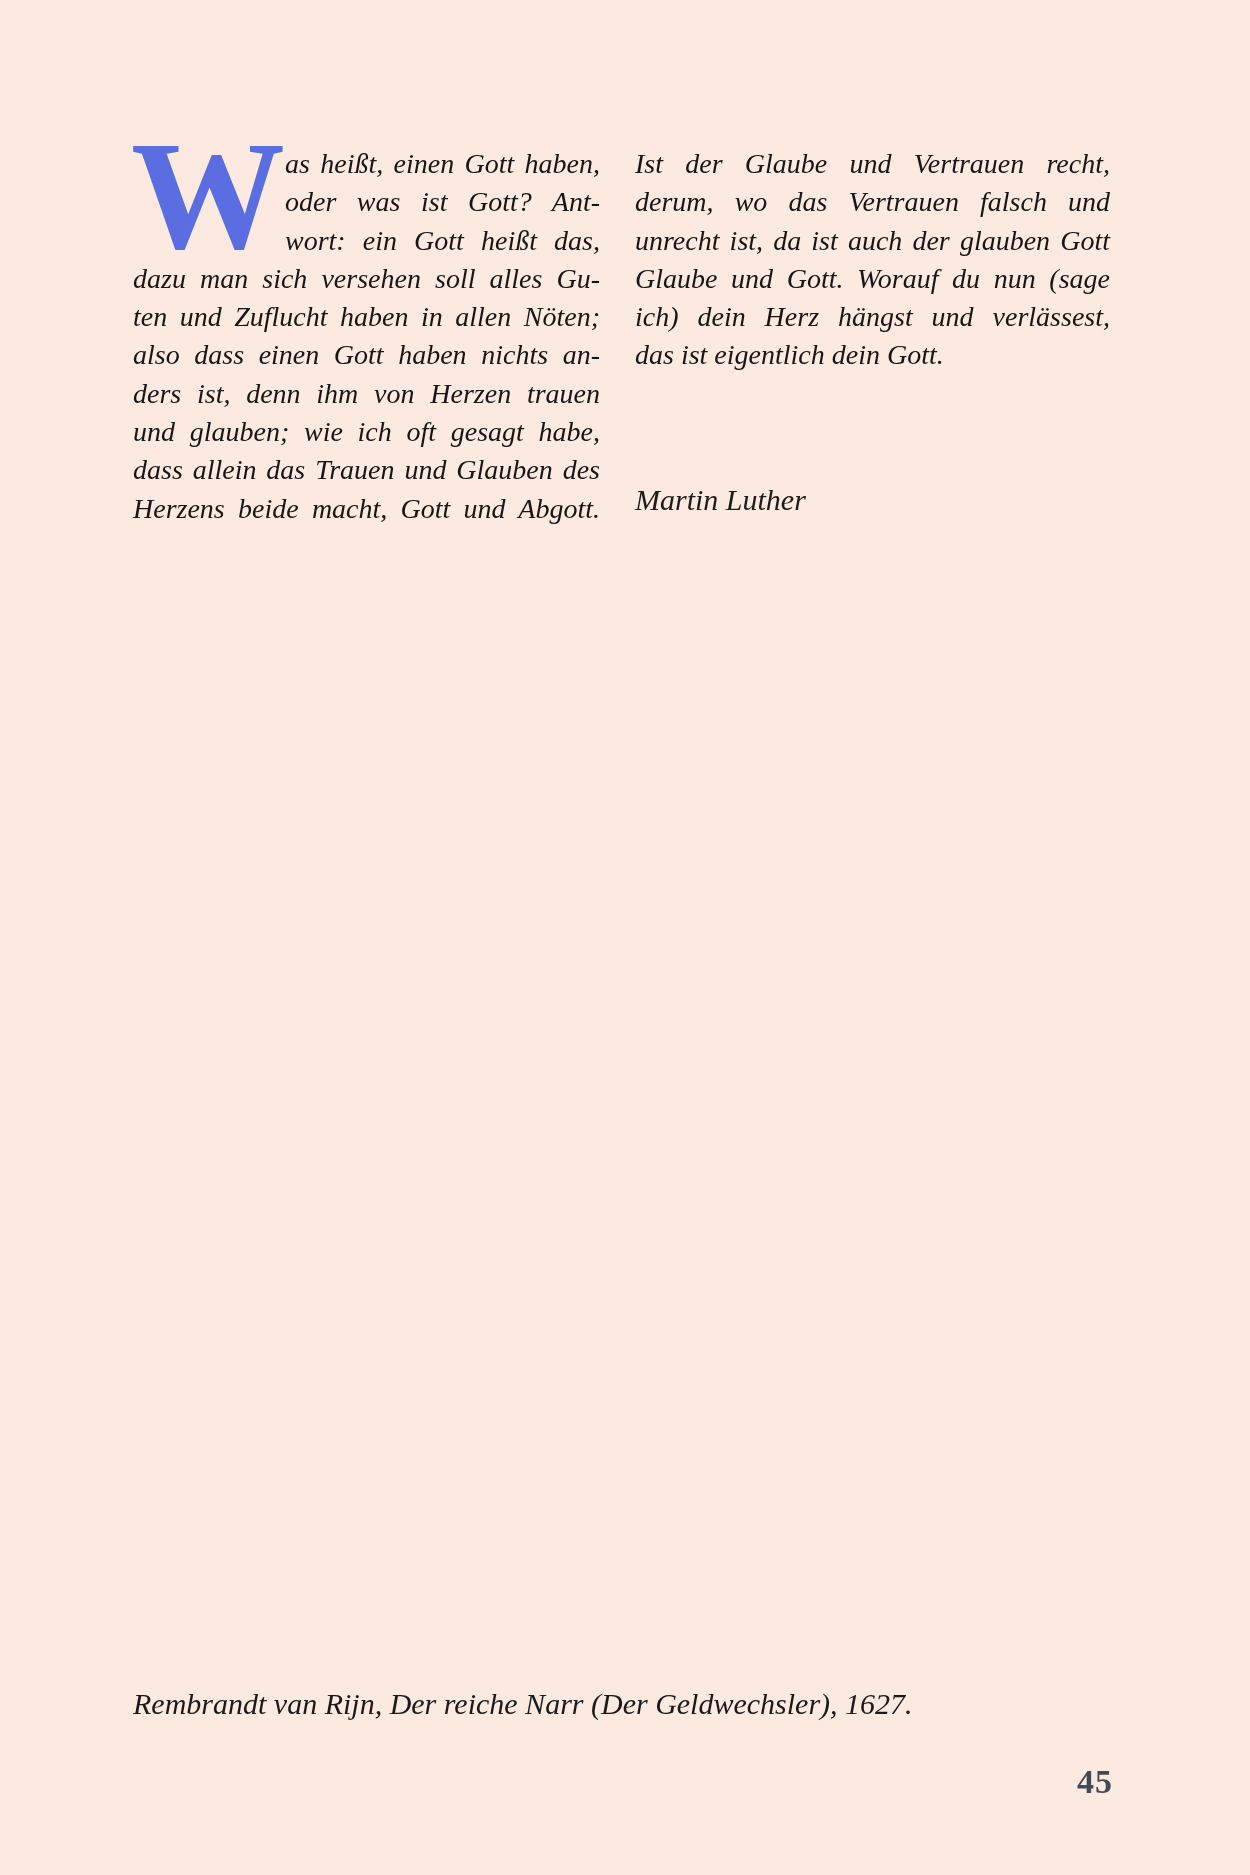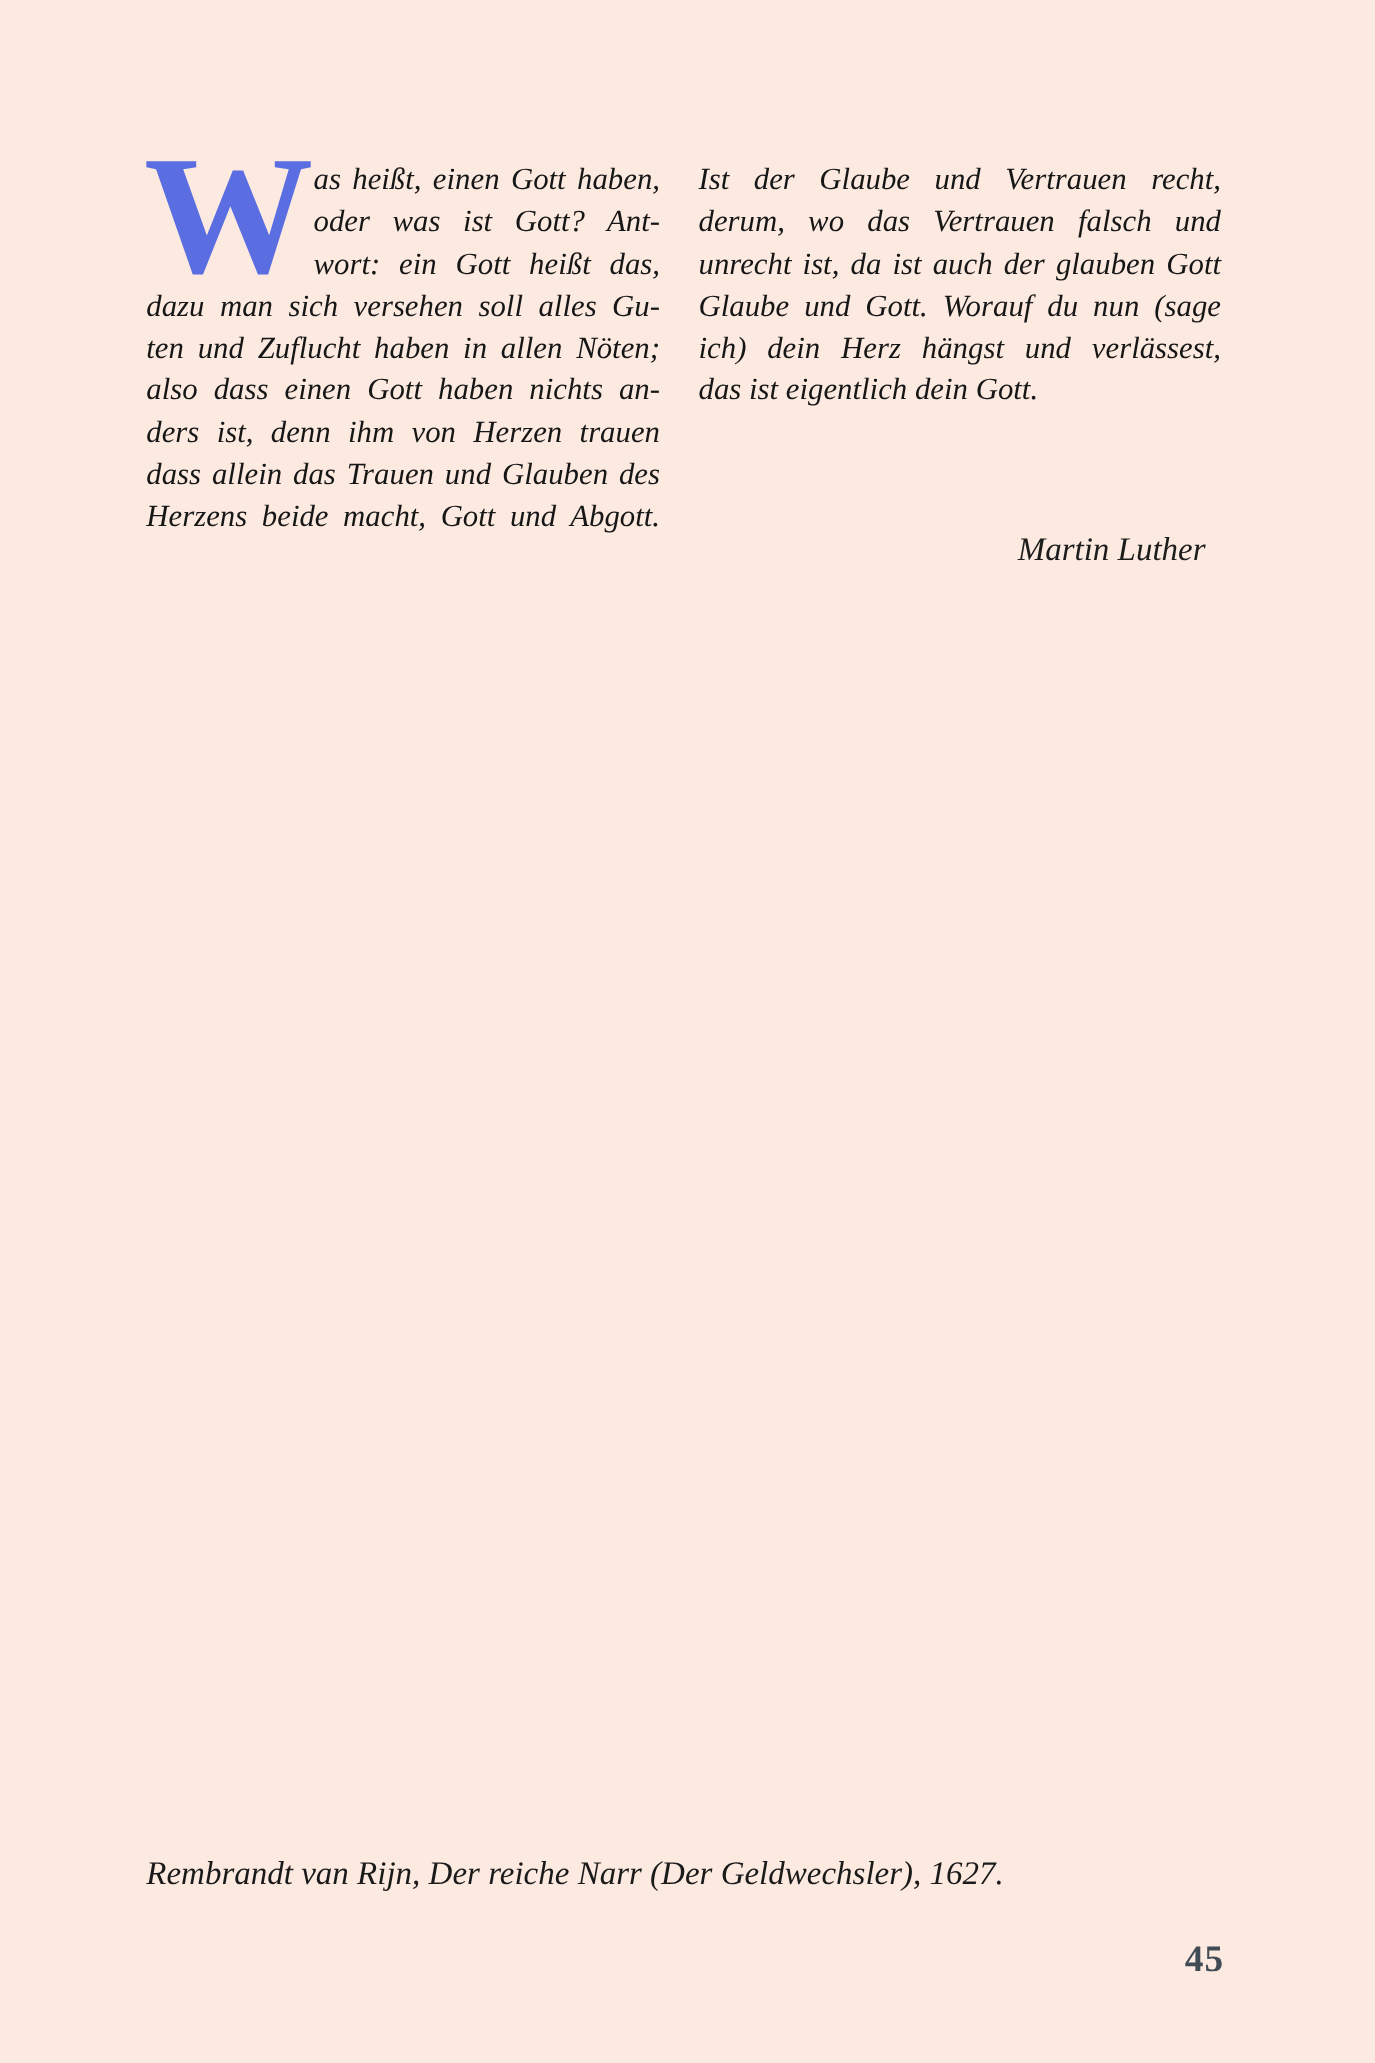--- a/index.html
+++ b/index.html
@@ -44,21 +44,20 @@
     color: #5a6ee2;
     user-select: none;
   }
   .attribution {
     position: absolute;
     left: 635px;
     top: 483px;
     width: 461px;
     font-size: 30px;
     font-style: italic;
-    text-align: right;
     color: #1c1c1c;
   }
   .caption {
     position: absolute;
     left: 133px;
     top: 1687px;
     font-size: 30px;
     font-style: italic;
     color: #1a1a1a;
   }
@@ -79,20 +78,21 @@
   <div class="dropcap">W</div>
 
   <div class="col col-left">
       <div class="line">as heißt, einen Gott haben,</div>
       <div class="line">oder was ist Gott? Ant-</div>
       <div class="line">wort: ein Gott heißt das,</div>
       <div class="line">dazu man sich versehen soll alles Gu-</div>
       <div class="line">ten und Zuflucht haben in allen Nöten;</div>
       <div class="line">also dass einen Gott haben nichts an-</div>
       <div class="line">ders ist, denn ihm von Herzen trauen</div>
+      <div class="line">und glauben; wie ich oft gesagt habe,</div>
       <div class="line">dass allein das Trauen und Glauben des</div>
       <div class="line">Herzens beide macht, Gott und Abgott.</div>
     </div>
 
   <div class="col col-right">
       <div class="line">Ist der Glaube und Vertrauen recht,</div>
       <div class="line">derum, wo das Vertrauen falsch und</div>
       <div class="line">unrecht ist, da ist auch der glauben Gott</div>
       <div class="line">Glaube und Gott. Worauf du nun (sage</div>
       <div class="line">ich) dein Herz hängst und verlässest,</div>

